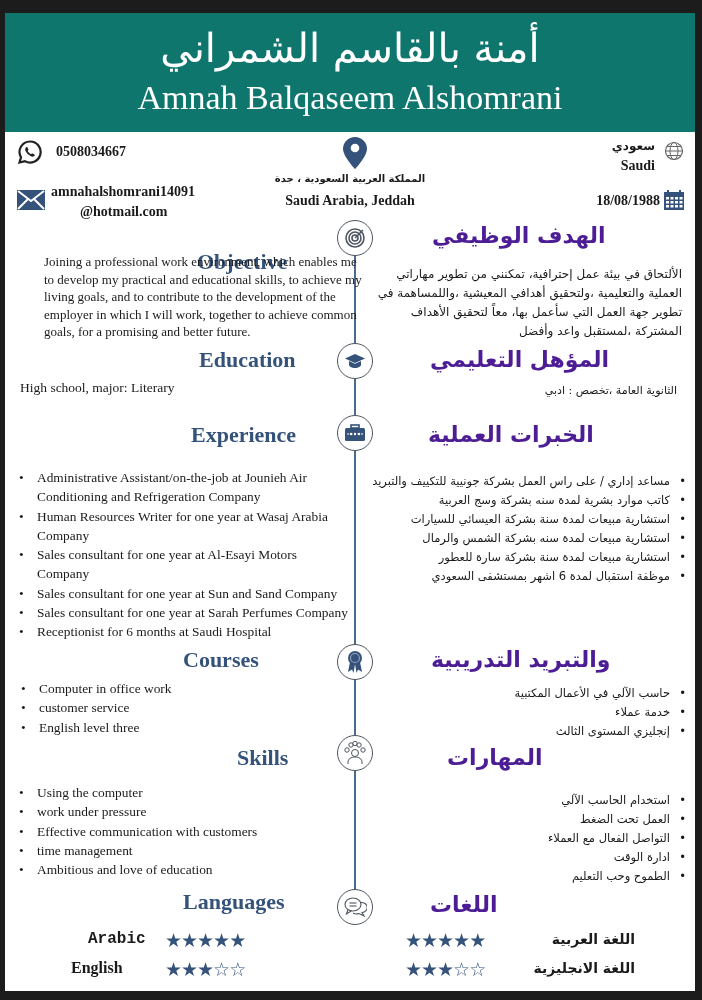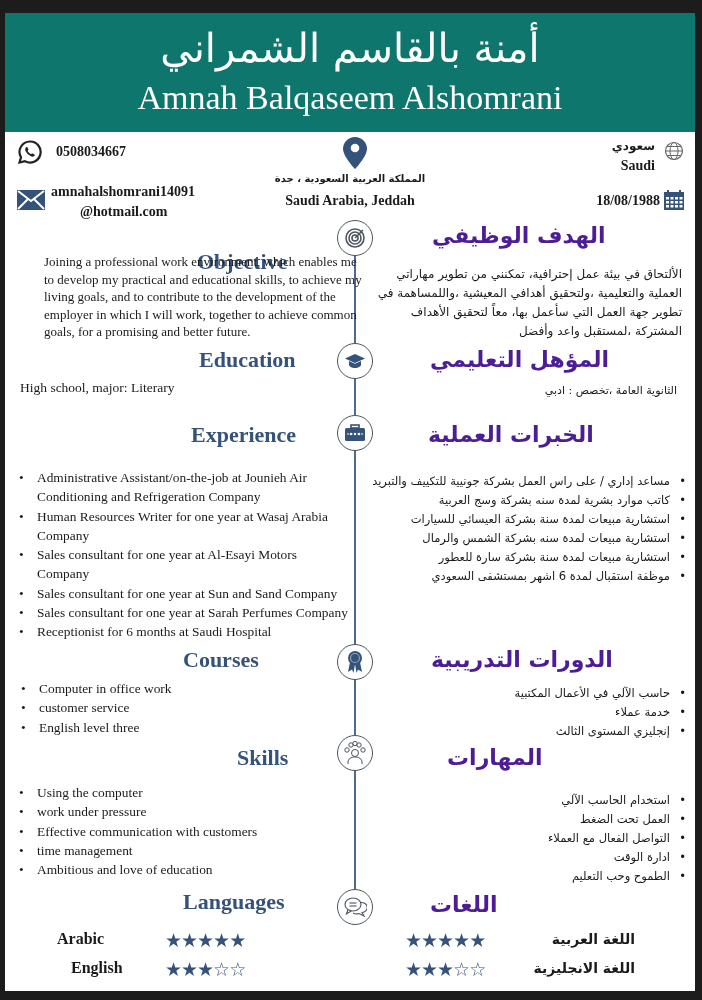--- a/index.html
+++ b/index.html
@@ -154,21 +154,21 @@
   </ul>
 
   <div class="sec-en" style="left:178px; top:634px;">Courses</div>
   <div class="circle" style="left:332px; top:631px;">
     <svg width="20" height="24" viewBox="0 0 20 24">
         <path d="M5 12 L3 22 L7 19.5 L8.5 23 L10 14z M15 12 L17 22 L13 19.5 L11.5 23 L10 14z" fill="#34527a"></path>
         <circle cx="10" cy="8" r="7" fill="#34527a"></circle>
         <circle cx="10" cy="8" r="4.5" fill="none" stroke="#8fa3bd" stroke-width="1.2"></circle>
       </svg>
   </div>
-  <div class="sec-ar" style="left:394px; top:634px;">الدورات التدريبية</div>
+  <div class="sec-ar" style="left:394px; top:634px;">والتبريد التدريبية</div>
   <ul class="en abs" style="left:12px; top:666px; width:320px;">
     <li>Computer in office work</li>
     <li>customer service</li>
     <li>English level three</li>
   </ul>
   <ul class="ar abs" style="left:450px; top:671px; width:235px;">
     <li>حاسب الآلي في الأعمال المكتبية</li>
     <li>خدمة عملاء</li>
     <li>إنجليزي المستوى الثالث</li>
   </ul>
@@ -206,21 +206,21 @@
     <svg width="24" height="22" viewBox="0 0 24 22" fill="none" stroke="#4d5560" stroke-width="1.1">
         <ellipse cx="10" cy="8.5" rx="8" ry="6.5"></ellipse>
         <path d="M5 13.5 L3.5 18 L8.5 14.8"></path>
         <line x1="6.5" y1="7" x2="13.5" y2="7"></line>
         <line x1="6.5" y1="10" x2="13.5" y2="10"></line>
         <path d="M17.5 6.5 a6 5 0 0 1 1.5 10 L21 20 L16 17.5 a6 5 0 0 1 -6 -0.5"></path>
       </svg>
   </div>
   <div class="sec-ar" style="left:393px; top:879px;">اللغات</div>
 
-  <div class="lang-label" style="left:52px; top:917px;">Arabic</div>
+  <div class="lang-label" style="left:83px; top:917px;font-family:Liberation Mono, monospace;">Arabic</div>
   <div class="stars" style="left:160px; top:916px;">★★★★★</div>
   <div class="stars" style="left:400px; top:916px;">★★★★★</div>
   <div class="lang-label" style="left:540px; top:918px; width:90px; text-align:right; direction:rtl; font-size:14px; font-family:'DejaVu Sans',sans-serif;">اللغة العربية</div>
 
   <div class="lang-label" style="left:66px; top:946px;">English</div>
   <div class="stars" style="left:160px; top:945px;">★★★☆☆</div>
   <div class="stars" style="left:400px; top:945px;">★★★☆☆</div>
   <div class="lang-label" style="left:510px; top:947px; width:120px; text-align:right; direction:rtl; font-size:14px; font-family:'DejaVu Sans',sans-serif;">اللغة الانجليزية</div>
 
 </div>

